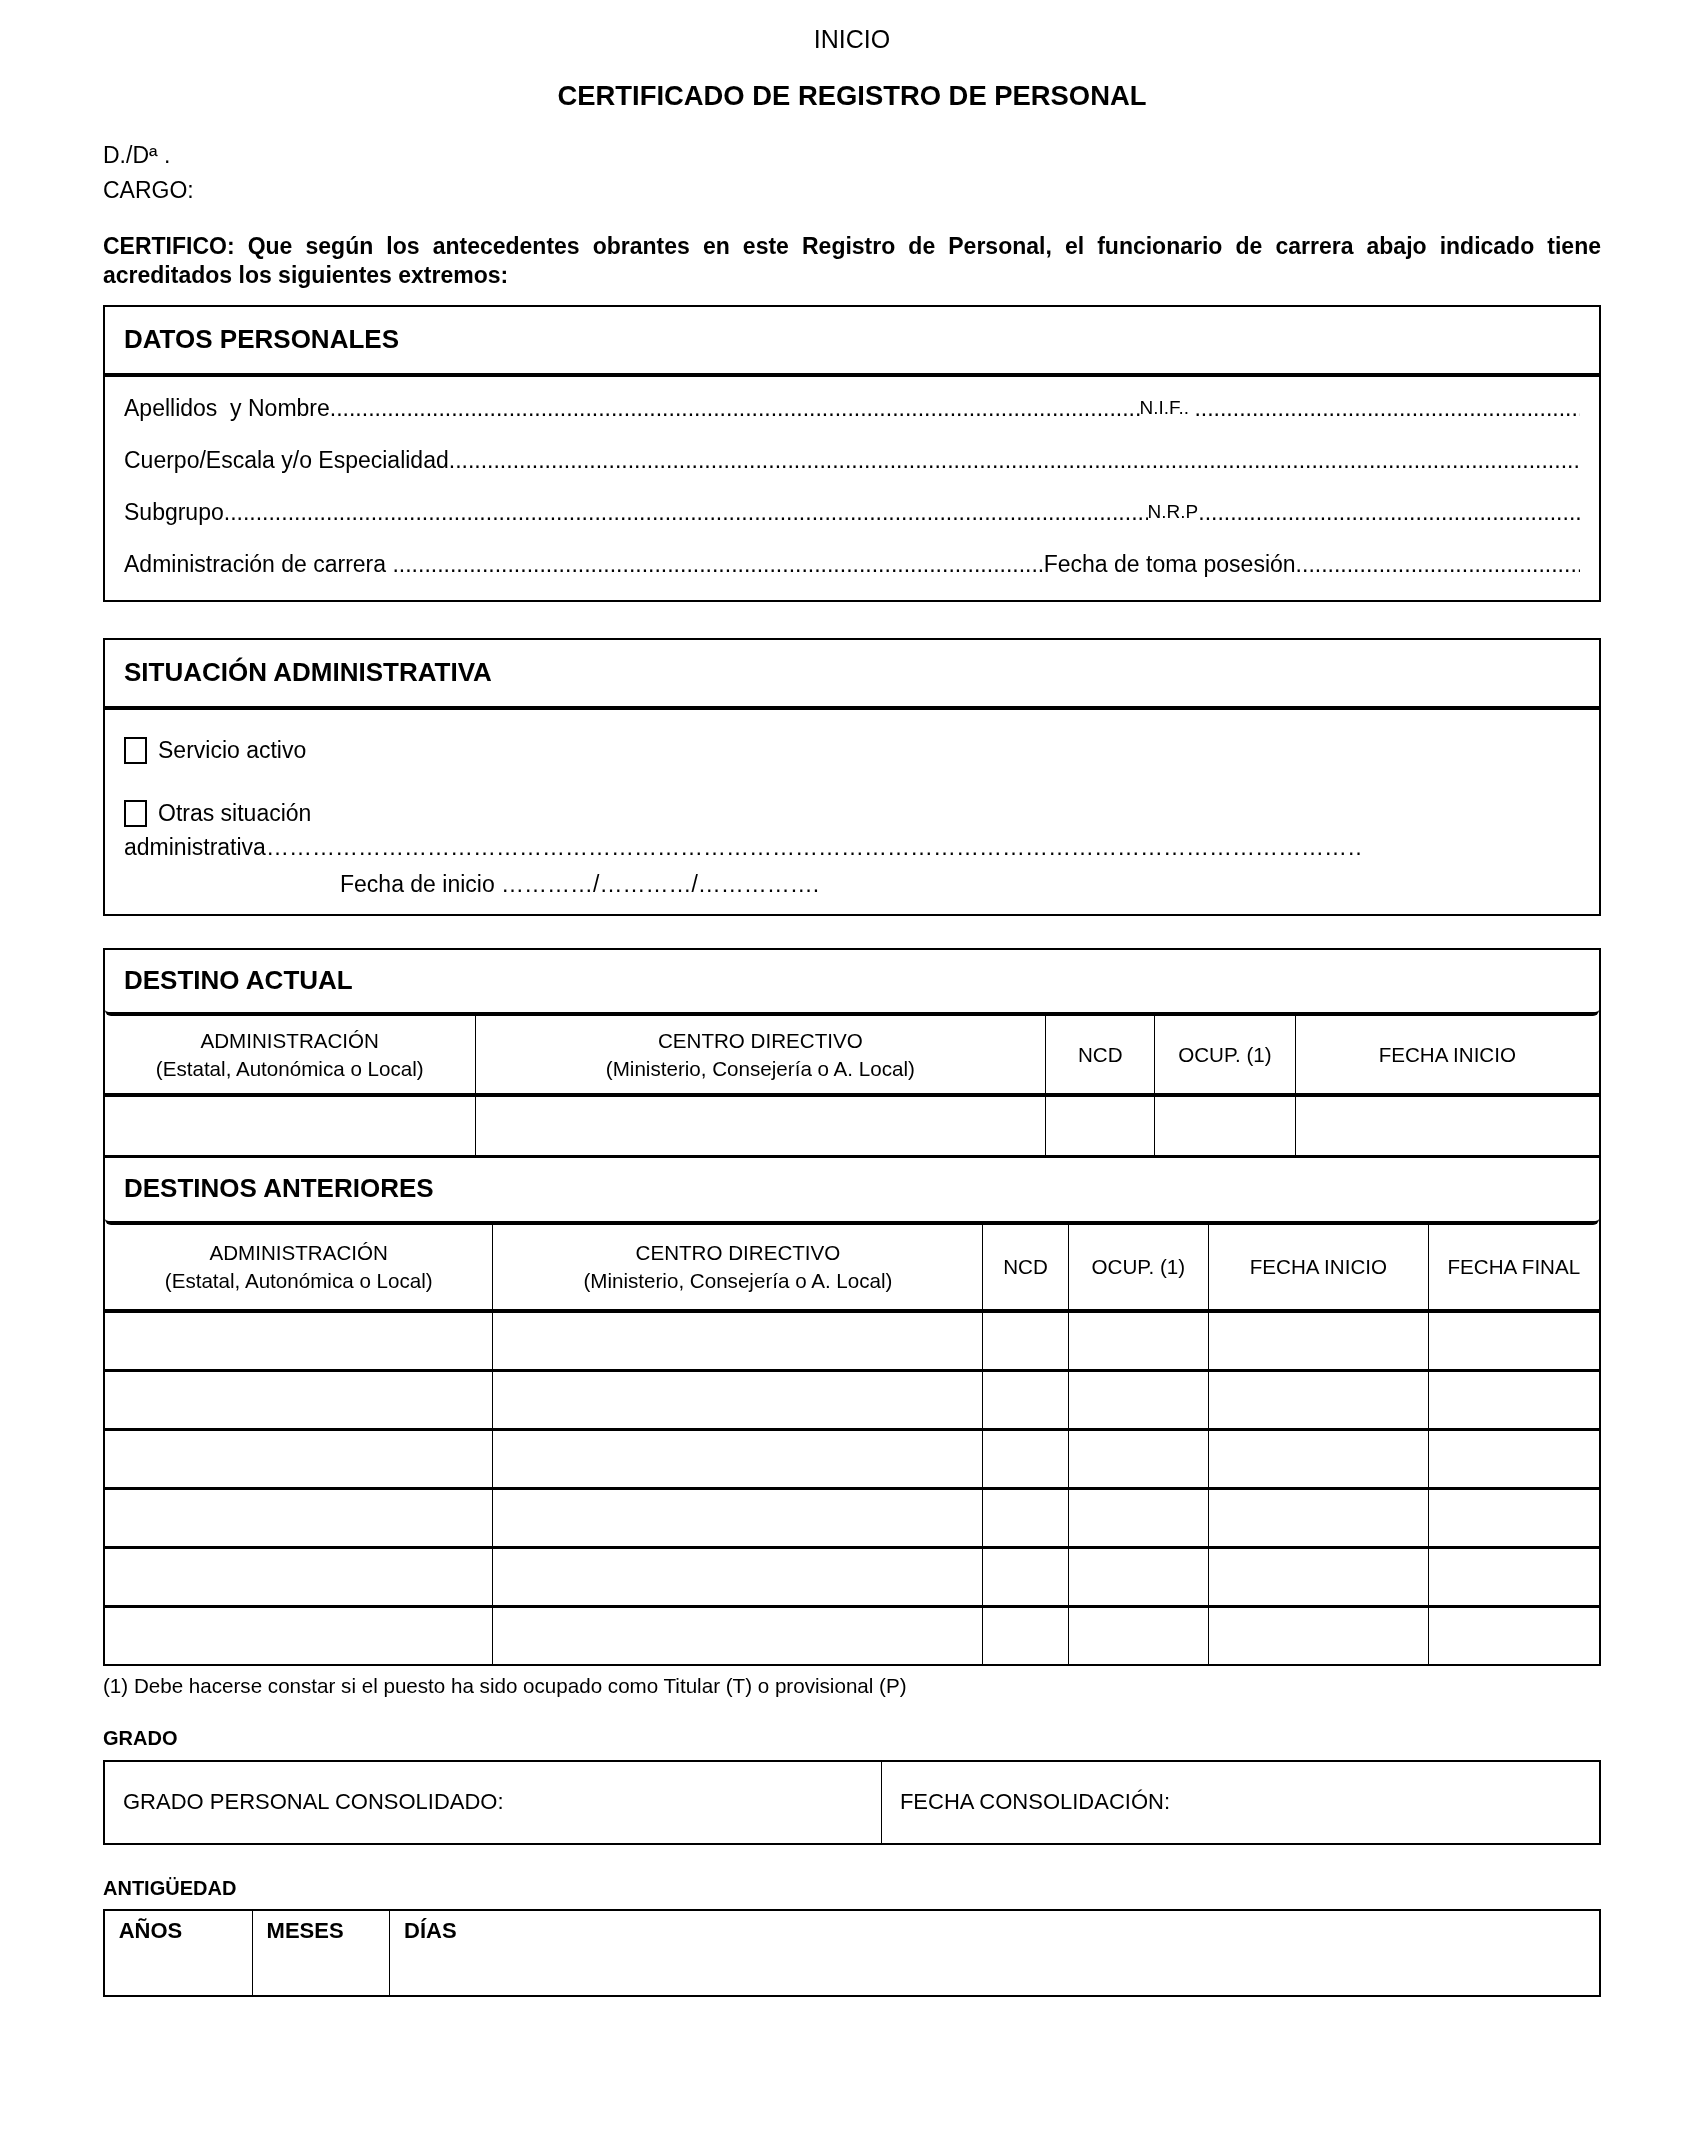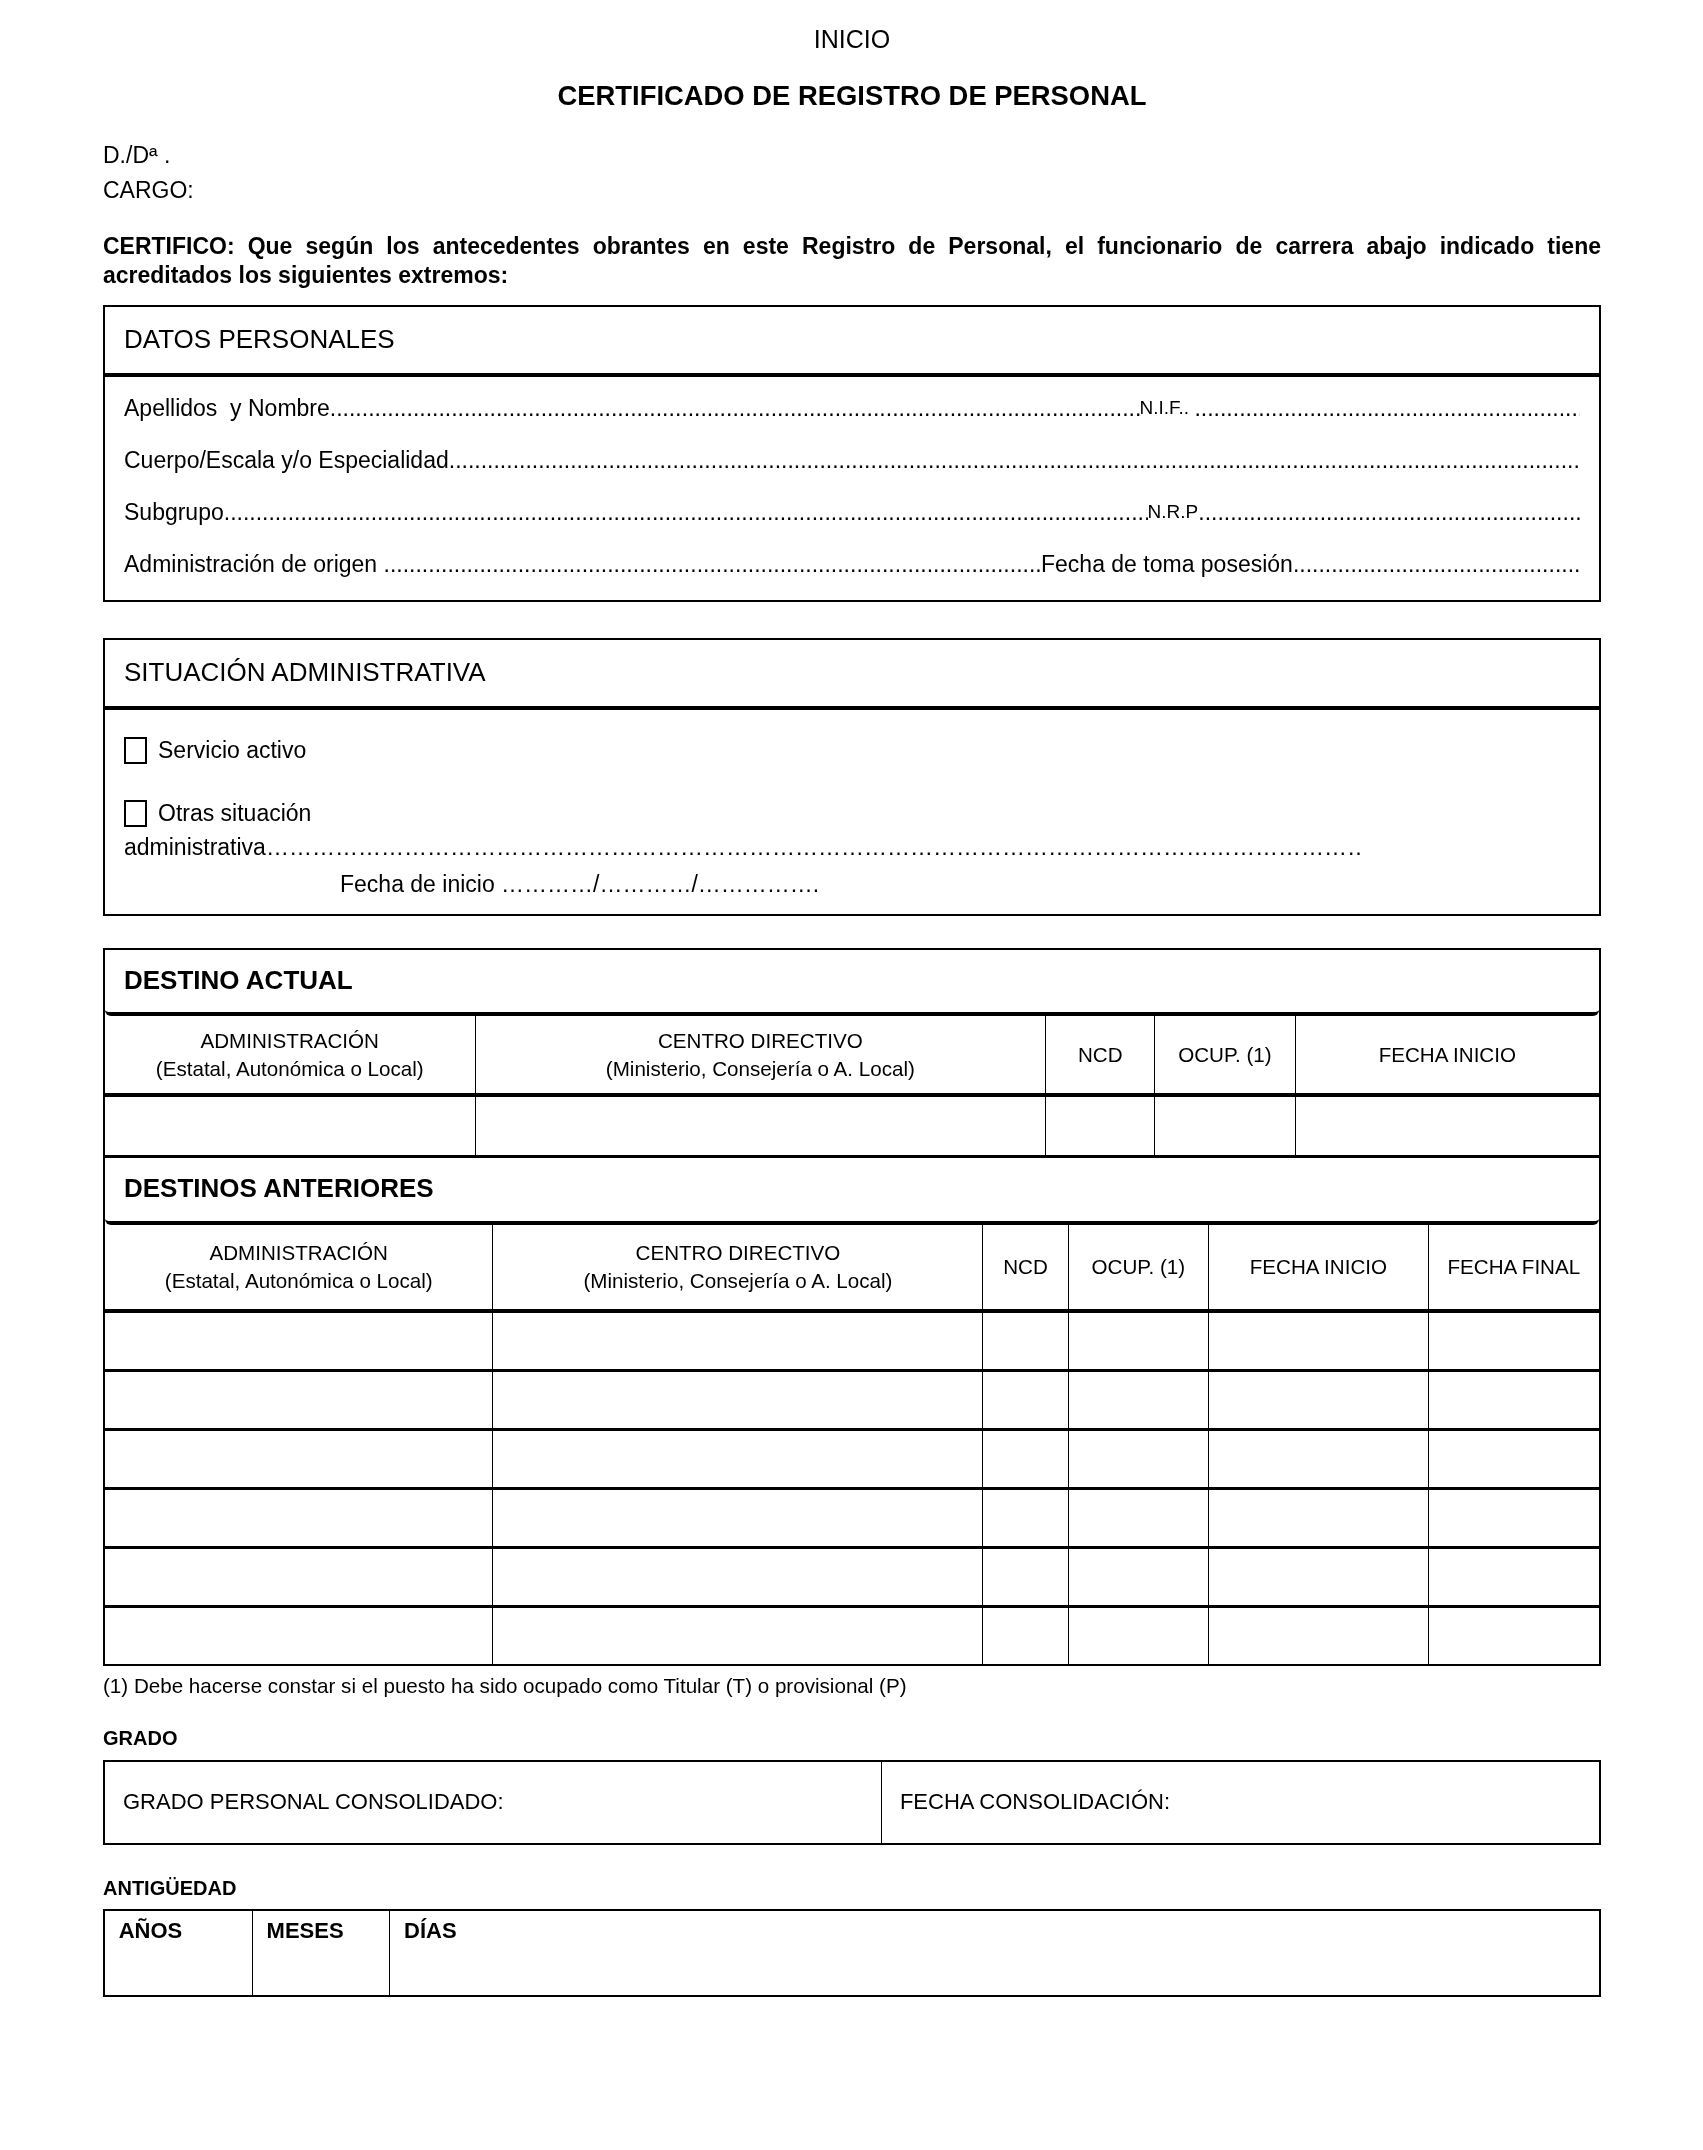--- a/index.html
+++ b/index.html
@@ -15,21 +15,21 @@
   .center{text-align:center;}
   .anexo{font-size:25px;}
   .main-title{font-size:27.4px;font-weight:bold;margin-top:26px;}
   .line{font-size:23px;}
   .treatment{margin-top:30px;}
   .cargo{margin-top:8.2px;}
   .certifico{margin-top:27.4px;font-size:23px;font-weight:bold;line-height:1.28;text-align:justify;}
 
   
   .box{border:2.7px solid #000;}
-  .box-header{font-weight:normal;font-size:26px;padding:16.5px 19px 18px 19px;border-bottom:4.1px solid #000;}
+  .box-header{font-weight:bold;font-size:26px;padding:16.5px 19px 18px 19px;border-bottom:4.1px solid #000;}
 
   .datos{margin-top:15px;}
   .datos-body{padding:5.5px 19px 9.6px 19px;}
   .field-row{display:flex;align-items:center;height:52px;font-size:23px;}
   .label{white-space:pre;}
   .sub-label{white-space:pre;font-size:19px;}
   .dots{flex:1 1 0;overflow:hidden;white-space:pre;}
   .dots.g21{flex-grow:2.1}
   .dots.g242{flex-grow:2.42}
   .dots.g229{flex-grow:2.29}
@@ -107,21 +107,21 @@
         <span class="label">Cuerpo/Escala y/o Especialidad</span>
         <span class="dots g1">............................................................................................................................................................................................................</span>
       </div>
       <div class="field-row">
         <span class="label">Subgrupo</span>
         <span class="dots g242">............................................................................................................................................................................................................</span>
         <span class="sub-label">N.R.P</span>
         <span class="dots g1">............................................................................................................................................................................................................</span>
       </div>
       <div class="field-row">
-        <span class="label">Administración de origen </span>
+        <span class="label">Administración de carrera </span>
         <span class="dots g229">............................................................................................................................................................................................................</span>
         <span class="label">Fecha de toma posesión</span>
         <span class="dots g1">............................................................................................................................................................................................................</span>
       </div>
     </div>
   </div>
 
   <div class="box situacion">
     <div class="box-header">SITUACIÓN ADMINISTRATIVA</div>
     <div class="sit-body">

